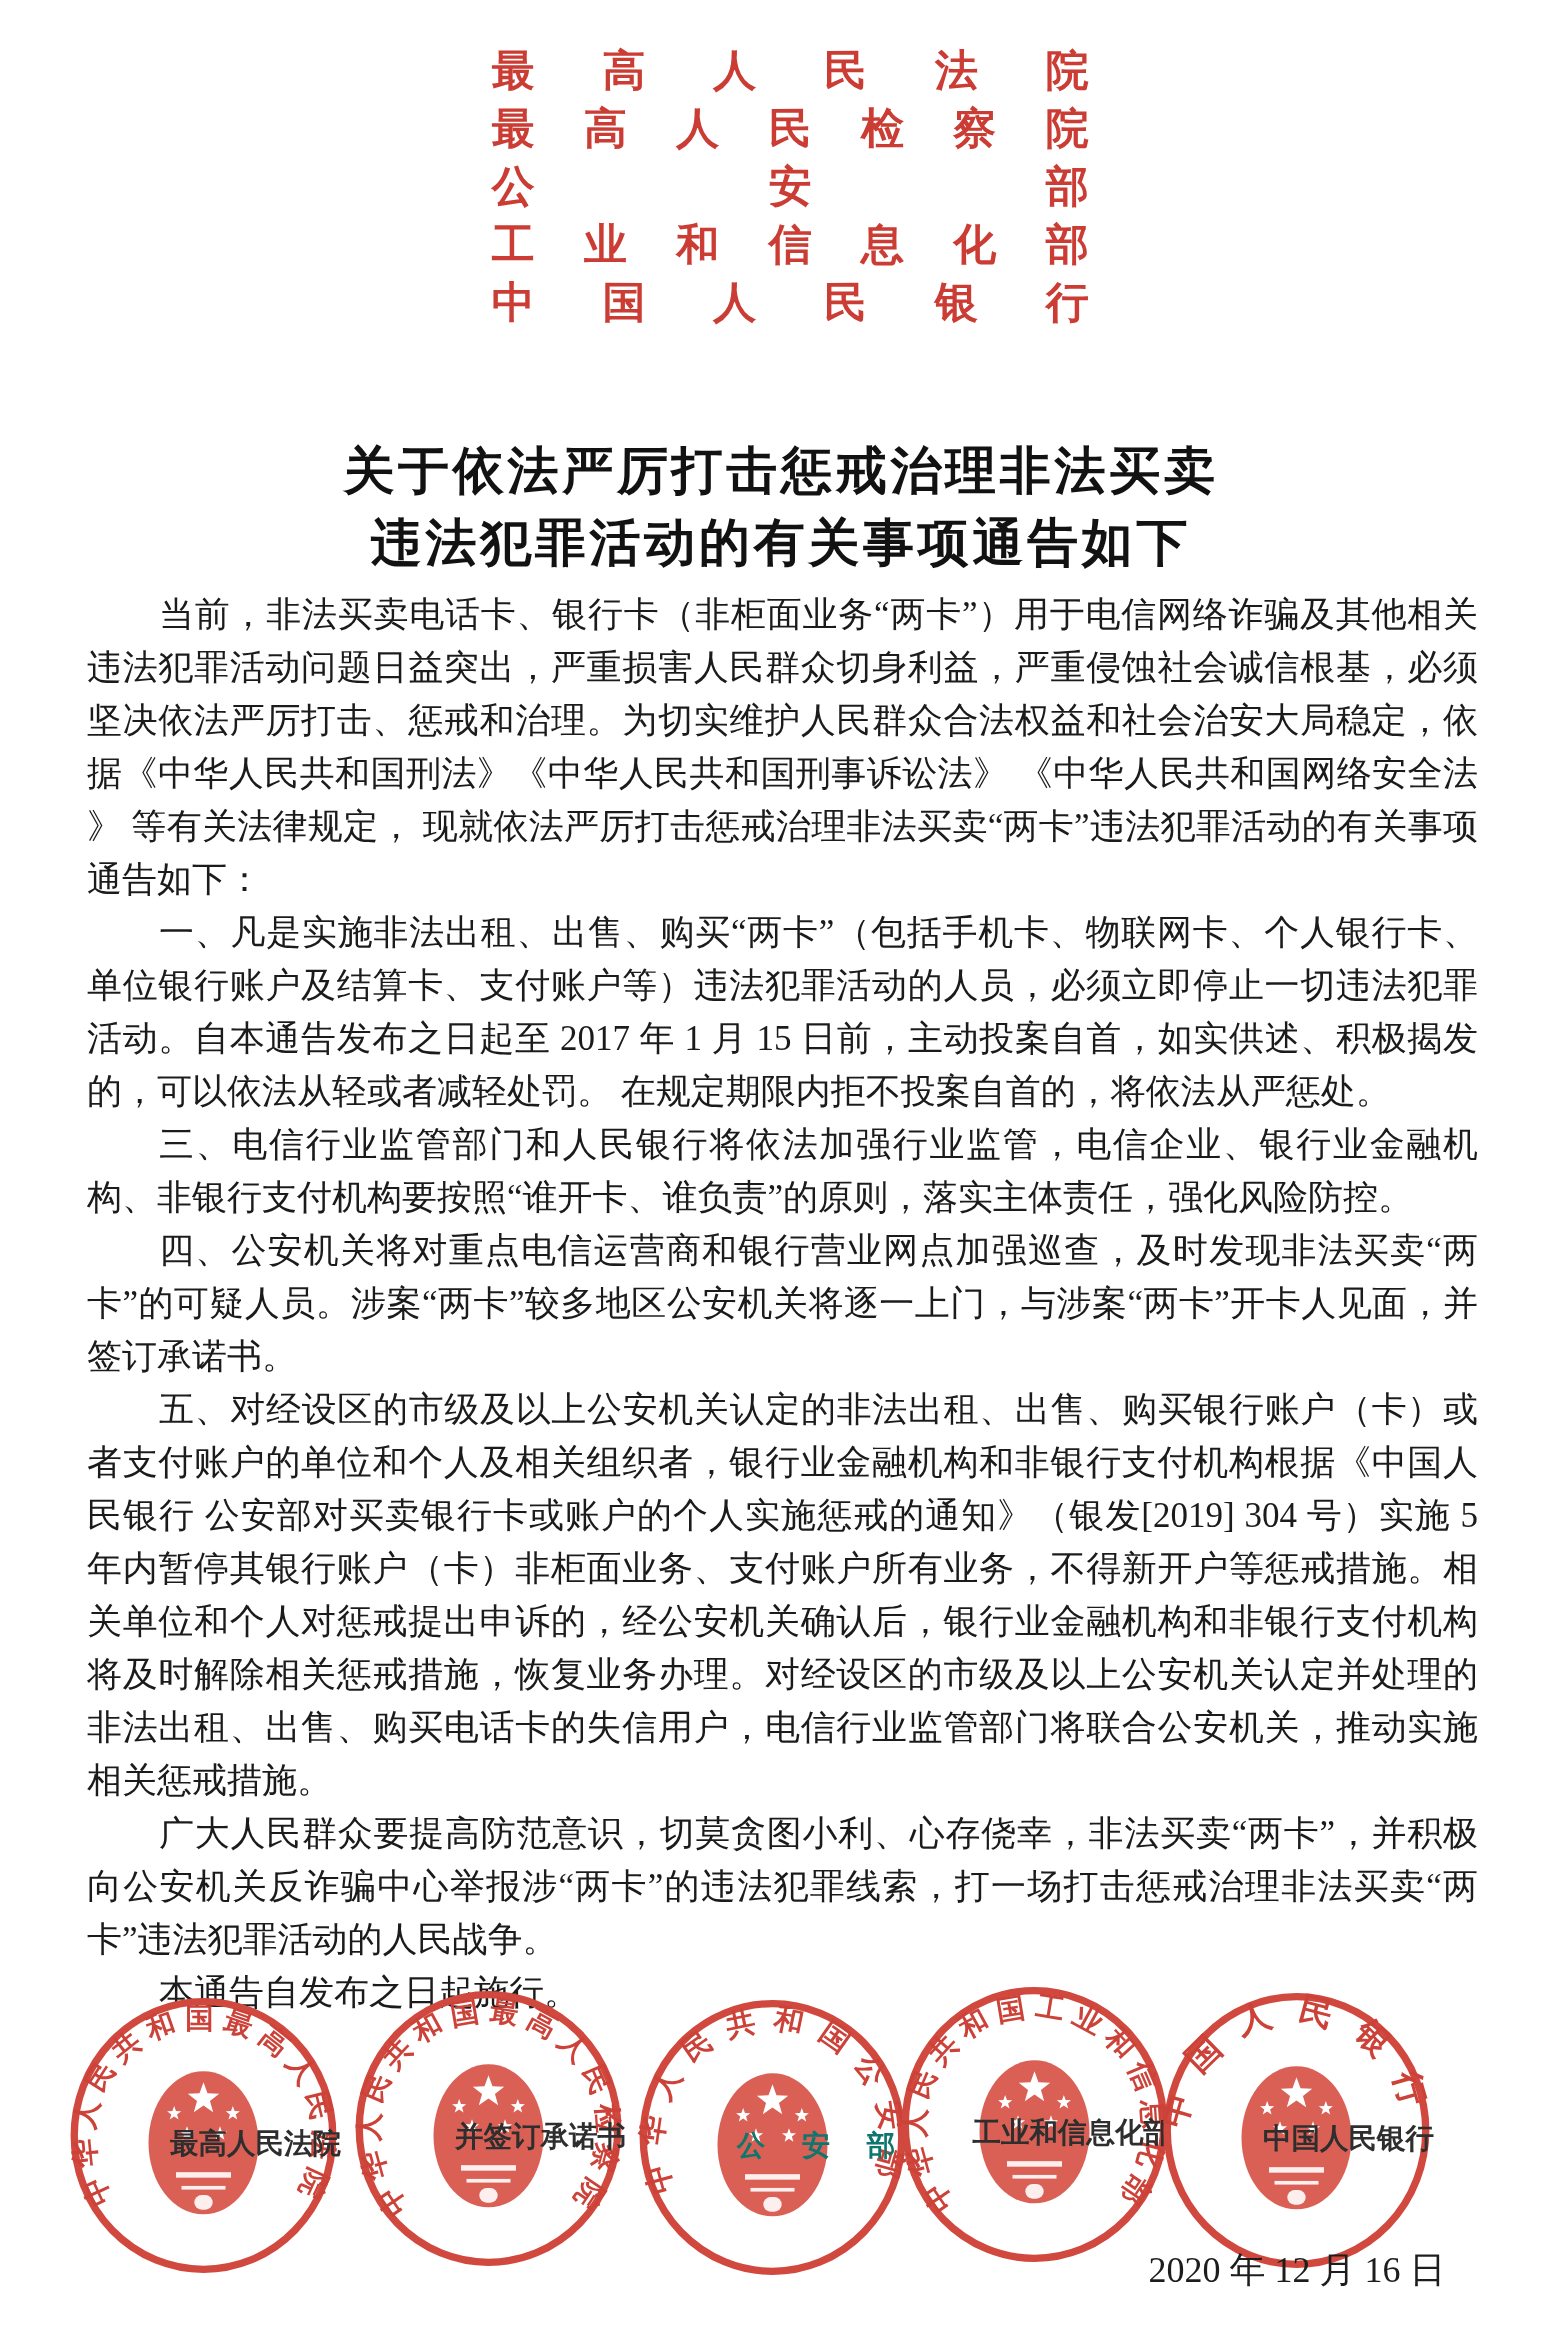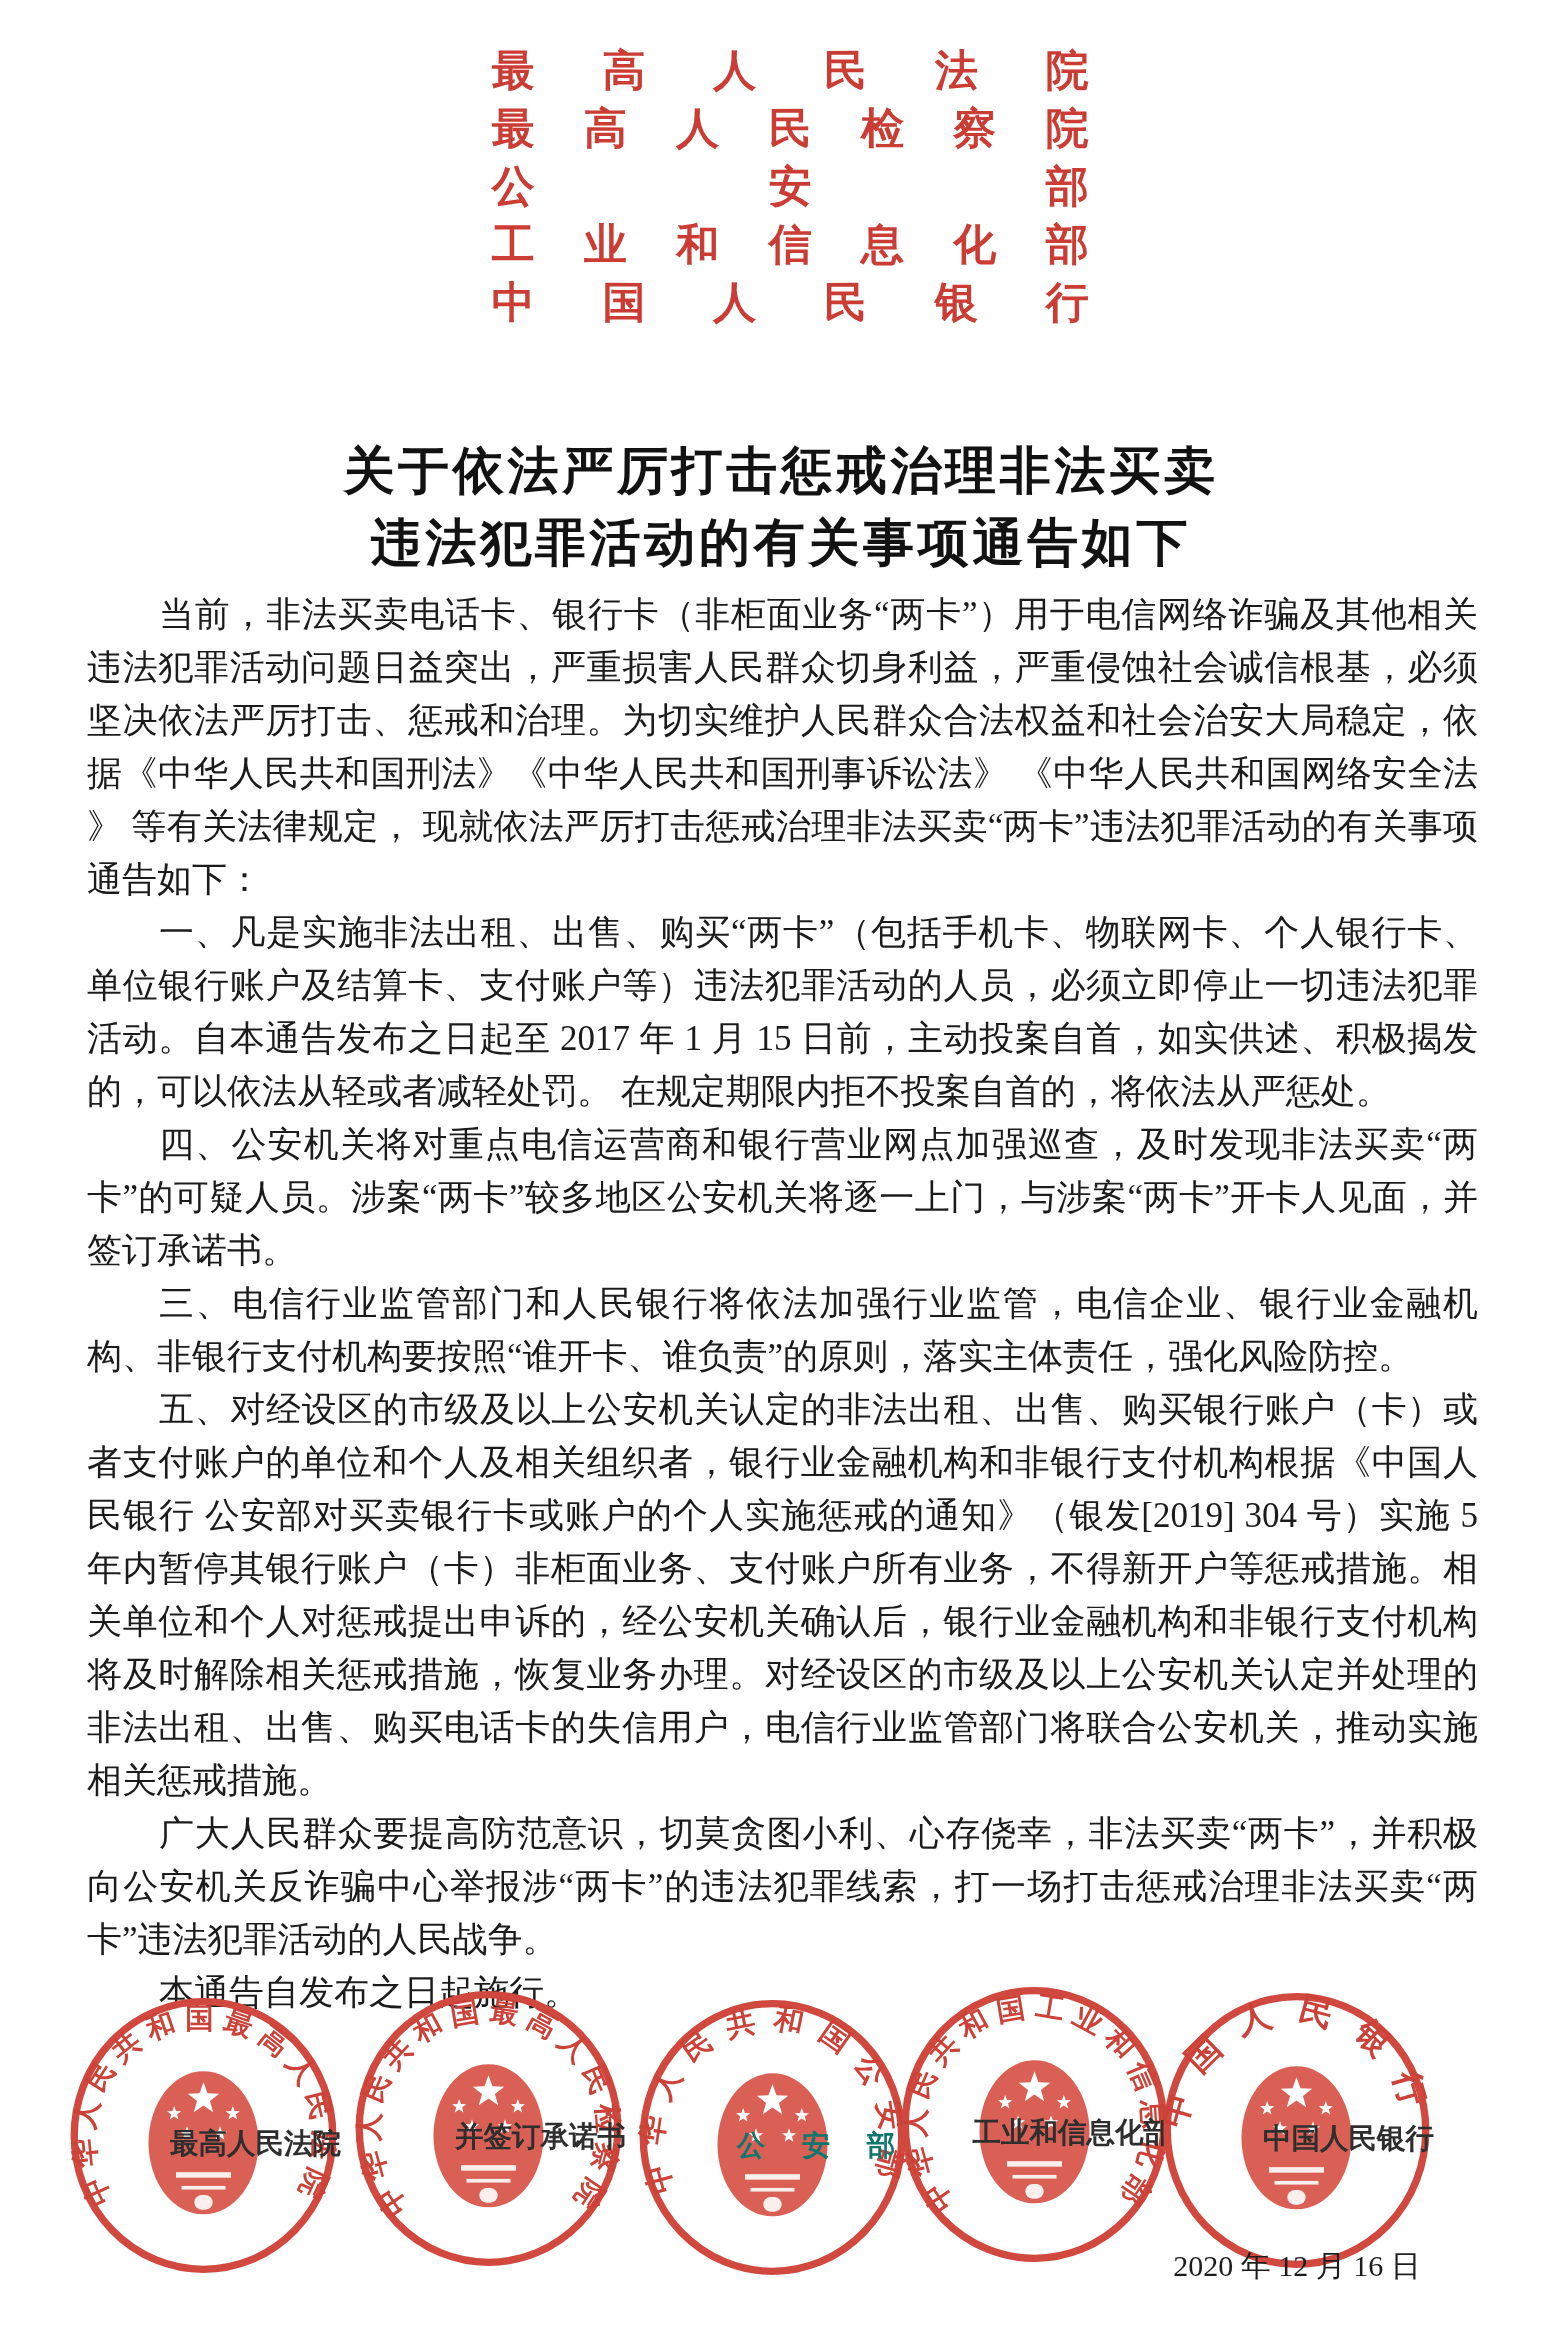--- a/index.html
+++ b/index.html
@@ -32,21 +32,21 @@
   .emblem-line{fill:#ffffff;opacity:.9;}
   .ring-text{font-family:"Liberation Serif","DejaVu Serif",serif;font-weight:bold;
              fill:#cc4238;text-anchor:middle;}
   .ra{font-size:31px;letter-spacing:9px;}
   .rb{font-size:32px;letter-spacing:17px;}
   .rc{font-size:37px;letter-spacing:25px;}
   .seal-label{position:absolute;top:127px;left:0;width:100%;text-align:right;
               font-size:28.5px;font-weight:bold;color:#2e2e2e;}
   .seal-label.gray{color:#0f766e;letter-spacing:14.7px;}
   .issue-date{position:absolute;left:1137px;top:2246px;width:320px;text-align:center;
-              font-size:30px;color:#1d1d1d;}
+              font-size:36px;color:#1d1d1d;}
 </style>
 </head>
 <body>
 
 <svg width="0" height="0" style="position:absolute" aria-hidden="true">
   <defs>
     <path id="seal-arc" d="M 65 237 A 120 120 0 1 1 235 237" fill="none"></path>
     <polygon id="star-shape" points="0,-18 4.35,-5.99 17.12,-5.56 7.04,2.29 10.58,14.56 0,7.4 -10.58,14.56 -7.04,2.29 -17.12,-5.56 -4.35,-5.99"></polygon>
   </defs>
 </svg>
@@ -98,22 +98,22 @@
   </header>
 
   <div class="title">
     <div>关于依法严厉打击惩戒治理非法买卖</div>
     <div>违法犯罪活动的有关事项通告如下</div>
   </div>
 
   <main class="bodytext">
     <p>当前，非法买卖电话卡、银行卡（非柜面业务“两卡”）用于电信网络诈骗及其他相关违法犯罪活动问题日益突出，严重损害人民群众切身利益，严重侵蚀社会诚信根基，必须坚决依法严厉打击、惩戒和治理。为切实维护人民群众合法权益和社会治安大局稳定，依据《中华人民共和国刑法》《中华人民共和国刑事诉讼法》 《中华人民共和国网络安全法 》 等有关法律规定， 现就依法严厉打击惩戒治理非法买卖“两卡”违法犯罪活动的有关事项通告如下：</p>
     <p>一、凡是实施非法出租、出售、购买“两卡”（包括手机卡、物联网卡、个人银行卡、单位银行账户及结算卡、支付账户等）违法犯罪活动的人员，必须立即停止一切违法犯罪活动。自本通告发布之日起至 2017 年 1 月 15 日前，主动投案自首，如实供述、积极揭发的，可以依法从轻或者减轻处罚。 在规定期限内拒不投案自首的，将依法从严惩处。</p>
+    <p>三、电信行业监管部门和人民银行将依法加强行业监管，电信企业、银行业金融机构、非银行支付机构要按照“谁开卡、谁负责”的原则，落实主体责任，强化风险防控。</p>
     <p>四、公安机关将对重点电信运营商和银行营业网点加强巡查，及时发现非法买卖“两卡”的可疑人员。涉案“两卡”较多地区公安机关将逐一上门，与涉案“两卡”开卡人见面，并签订承诺书。</p>
-    <p>三、电信行业监管部门和人民银行将依法加强行业监管，电信企业、银行业金融机构、非银行支付机构要按照“谁开卡、谁负责”的原则，落实主体责任，强化风险防控。</p>
     <p>五、对经设区的市级及以上公安机关认定的非法出租、出售、购买银行账户（卡）或者支付账户的单位和个人及相关组织者，银行业金融机构和非银行支付机构根据《中国人民银行 公安部对买卖银行卡或账户的个人实施惩戒的通知》（银发[2019] 304 号）实施 5 年内暂停其银行账户（卡）非柜面业务、支付账户所有业务，不得新开户等惩戒措施。相关单位和个人对惩戒提出申诉的，经公安机关确认后，银行业金融机构和非银行支付机构将及时解除相关惩戒措施，恢复业务办理。对经设区的市级及以上公安机关认定并处理的非法出租、出售、购买电话卡的失信用户，电信行业监管部门将联合公安机关，推动实施相关惩戒措施。</p>
     <p>广大人民群众要提高防范意识，切莫贪图小利、心存侥幸，非法买卖“两卡”，并积极向公安机关反诈骗中心举报涉“两卡”的违法犯罪线索，打一场打击惩戒治理非法买卖“两卡”违法犯罪活动的人民战争。</p>
     <p>本通告自发布之日起施行。</p>
   </main>
 
   <div class="seals">
 
     <div class="seal" style="left:66px;top:7.3px">
       <svg viewBox="0 0 300 300" width="275" height="275">
         <ellipse class="seal-outer" cx="150" cy="150" rx="141" ry="146"></ellipse>

